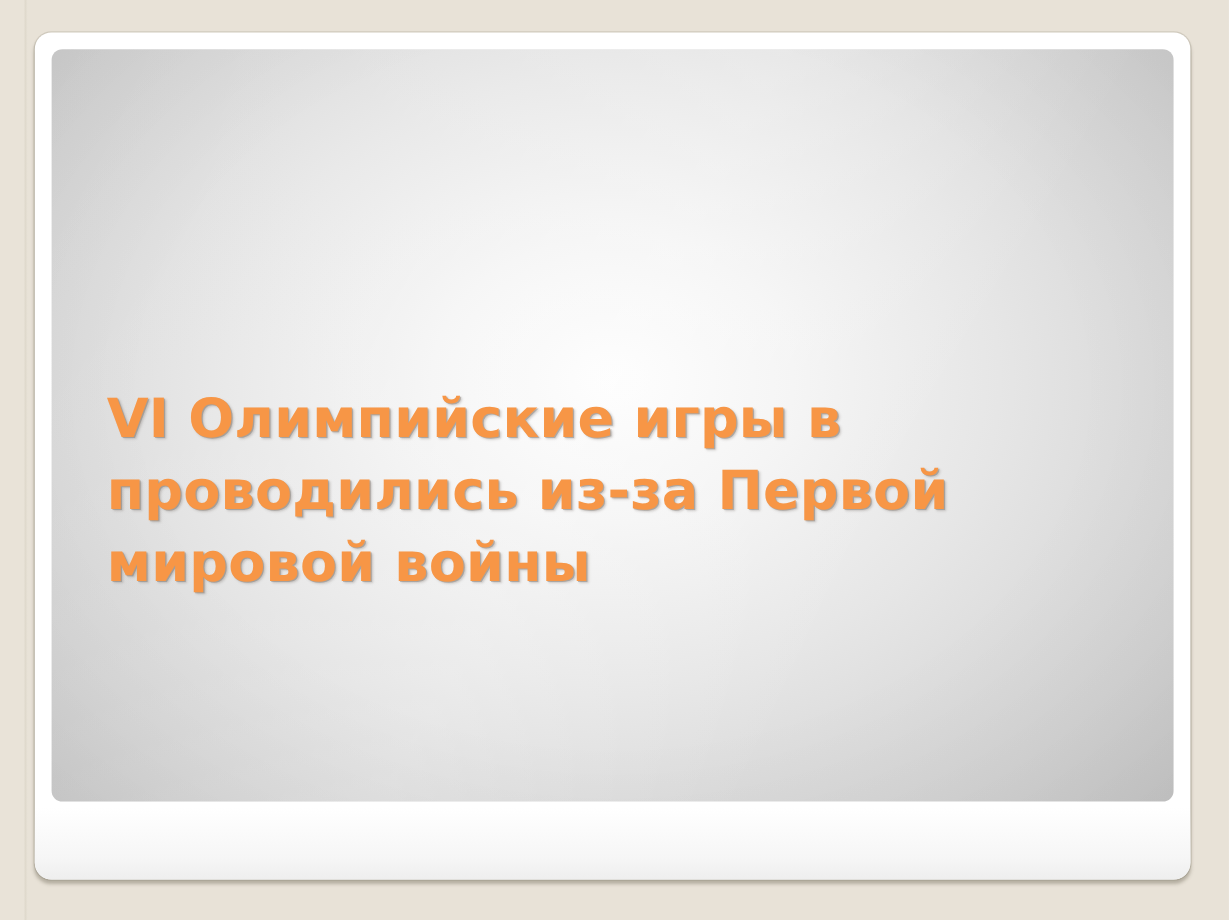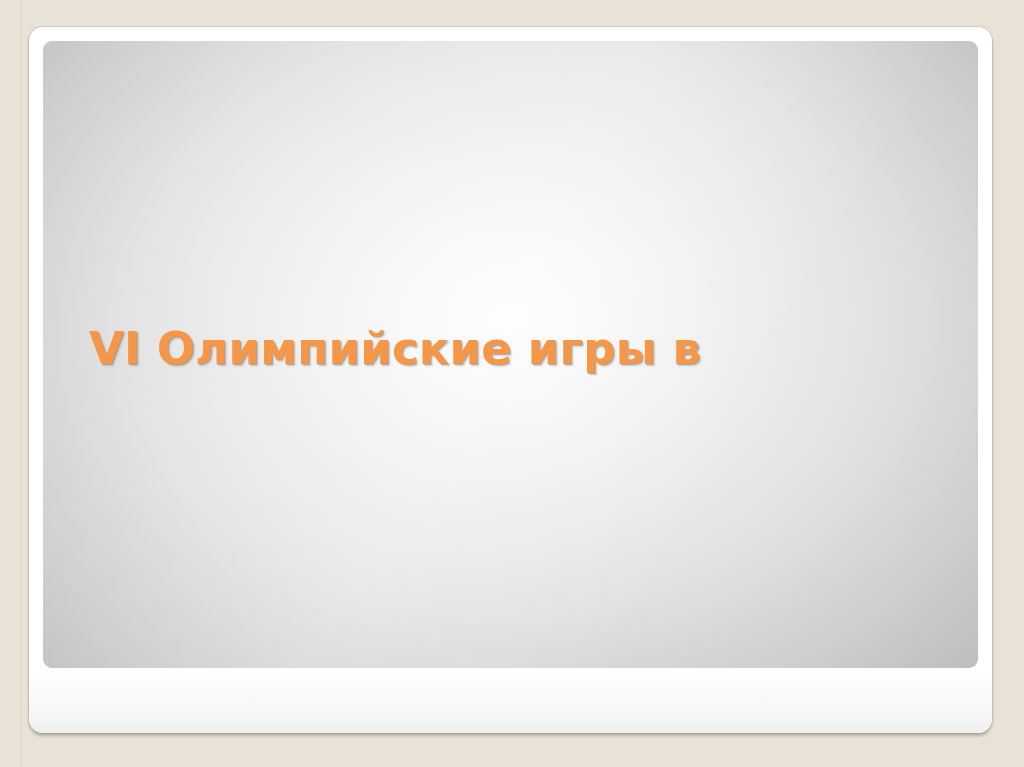--- a/index.html
+++ b/index.html
@@ -125,18 +125,20 @@
 <div class="page">
 
   <div class="slide-card">
 
     <div class="slide-content">
       <div class="sheen"></div>
       <div class="corner-shade"></div>
 
       <div class="title-block">
         <span class="title-line">VI Олимпийские игры в</span>
+        <span class="title-line">проводились из-за Первой</span>
+        <span class="title-line">мировой войны</span>
       </div>
     </div>
 
   </div>
 
 </div>
 
 </body></html>

